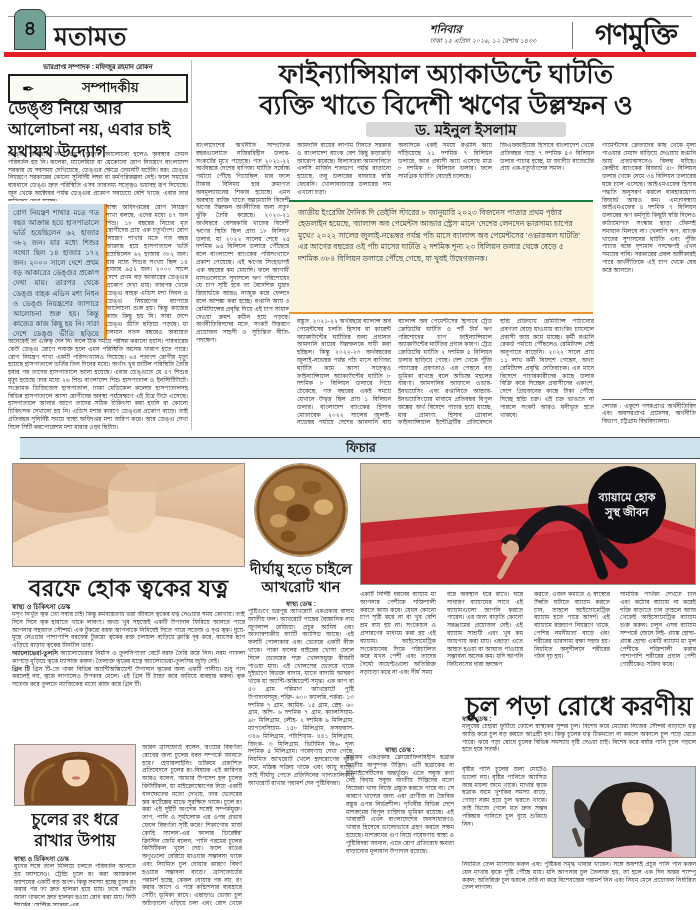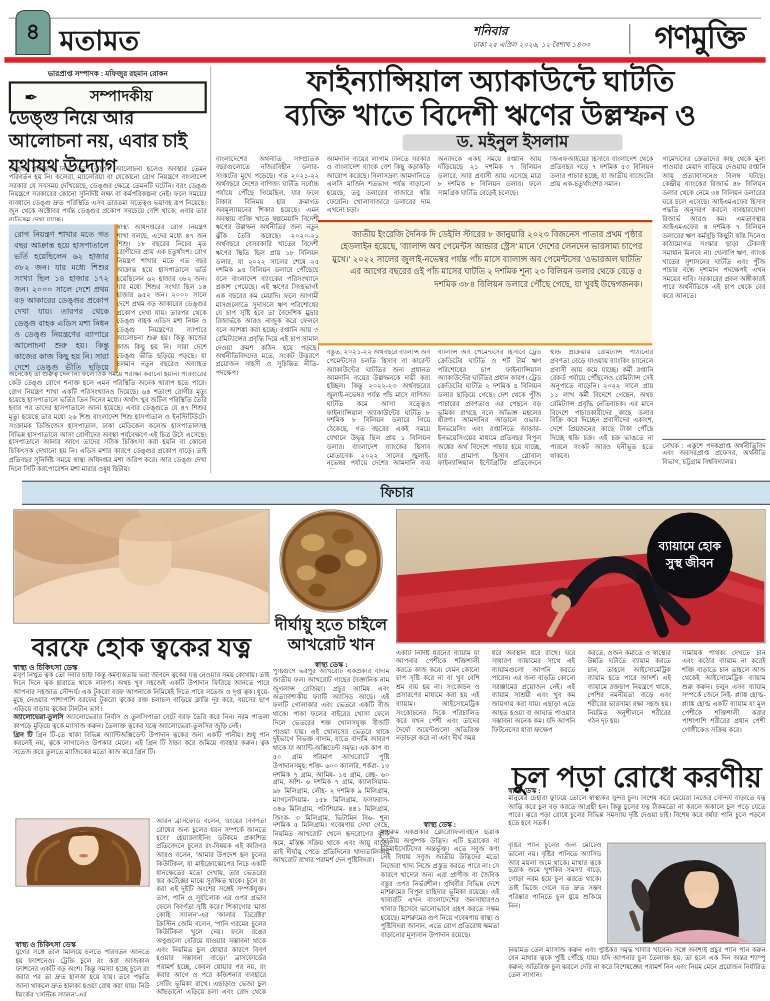--- a/index.html
+++ b/index.html
@@ -37,22 +37,22 @@
   .v-divider{left:191px;top:60px;width:1px;height:370px;background:#bdbdbd;}
   
   .main-headline{left:196px;top:59px;width:500px;text-align:center;font-size:26px;font-weight:800;line-height:1.2;}
   .byline{left:346px;top:122px;width:200px;height:15px;background:#d9d9d9;border-radius:3px;
           text-align:center;font-size:15px;font-weight:bold;line-height:15px;margin-left:20px;}
   .ma-cols{left:196px;top:142px;width:500px;height:284px;}
   .ma-col{position:absolute;top:0;width:94px;height:284px;}
   .ma-mid{position:absolute;left:101px;top:0;width:297px;height:284px;}
   .mband{position:absolute;width:94px;overflow:hidden;}
   .pull-quote{position:absolute;left:-8px;top:58px;width:286px;height:100px;background:#fbf3dc;
-              border-top:2px solid #c2410c;border-bottom:2px solid #e8952f;padding:5px 9px;
-              font-size:7.6px;line-height:1.5;text-align:right;color:#23313a;overflow:hidden;}
+              border-top:2px solid #15803d;border-bottom:2px solid #e8952f;padding:5px 9px;
+              font-size:7.6px;line-height:1.5;text-align:left;color:#23313a;overflow:hidden;}
   .ma-col5{display:flex;flex-direction:column;}
   .c5text{flex:1 1 auto;overflow:hidden;}
   .author-note{border-top:1px solid #666;margin-top:3px;padding-top:3px;font-size:6px;line-height:1.3;text-align:justify;}
   
   .feature-bar{left:20px;top:437px;width:682px;height:20px;background:#cfe3ee;border-top:1px solid #4c4c4c;
                border-bottom:1px solid #4c4c4c;text-align:center;font-weight:700;font-size:12.5px;line-height:20px;}
   
   .photo{border:1px solid #9b9186;box-sizing:border-box;}
   .photo svg{display:block;width:100%;height:100%;}
   .skin-img{left:12px;top:463px;width:233px;height:104px;}
@@ -169,20 +169,21 @@
     <svg viewBox="0 0 122 62" preserveAspectRatio="none">
       <rect width="122" height="62" fill="#eddbd8"></rect>
       <path d="M10,62 Q4,22 40,12 Q70,0 96,16 Q120,30 114,62 Z" fill="#7a4a22"></path>
       <path d="M18,58 Q16,30 40,20" stroke="#a06c34" stroke-width="3" fill="none" opacity="0.8"></path>
       <path d="M102,58 Q106,32 88,20" stroke="#9a6630" stroke-width="3" fill="none" opacity="0.8"></path>
       <ellipse cx="62" cy="27" rx="14" ry="16" fill="#f3d4b4"></ellipse>
       <path d="M44,18 Q62,4 84,18 Q64,12 44,18 Z" fill="#6b3f1c"></path>
       <ellipse cx="62" cy="34" rx="4" ry="1.6" fill="#c4766b"></ellipse>
     </svg>
   </div>
+  <div class="abs hc-headline">চুলের রং ধরে রাখার উপায়</div>
   <div class="abs hc-date">স্বাস্থ্য ও চিকিৎসা ডেস্ক</div>
   <div class="abs hc-p1 small jt clip">যুগের সঙ্গে তাল মিলিয়ে চলতে পরিবর্তন আনতে হয় ফ্যাশনেও। ট্রেন্ডি চুলে রং করা আজকাল ফ্যাশনের একটি বড় অংশ। কিন্তু সমস্যা হচ্ছে চুলে রং করার পর তা দ্রুত হালকা হয়ে যায়। তবে পদ্ধতি জানা থাকলে দ্রুত হালকা হওয়া রোধ করা যায়। নিউ ইয়র্কের 'সেন্ট্রিক স্যালন'-এর</div>
   <div class="abs hc-p2 small jt clip">আরন ব্রাসফোর্ড বলেন, 'রংয়ের বিবর্ণতা রোধের জন্য চুলের ধরন সম্পর্কে জানতে হবে।' হেয়ারলাইনিং ডটকমে প্রকাশিত প্রতিবেদনে চুলের রং-বিষয়ক এই কারিগর আরও বলেন, 'আমার উপদেশ হল চুলের কিউটিকল, যা মাইক্রোস্কোপের নিচে একটি ধানক্ষেতের মতো দেখায়, তার ভেতরের স্তর কর্টেক্সের মাঝে সুরক্ষিত থাকে। চুলে রং করা এই দুইটি অংশের সঙ্গেই সম্পর্কযুক্ত। তাপ, পানি ও সূর্যালোক এর ওপর প্রভাব ফেলে বিবর্ণতা সৃষ্টি করে।' শিকাগোর 'মার্জ কোহি স্যালন'-এর 'কালার ডিরেক্টর' ক্রিস্টিন জেমি বলেন, 'পানি গরমের চুলের কিউটিকল খুলে দেয়। ফলে রঙের অণুগুলো বেরিয়ে যাওয়ার সম্ভাবনা থাকে এবং নিয়মিত চুল ধোয়ার কারণে বিবর্ণ হওয়ার সম্ভাবনা বাড়ে।' ব্রাসফোর্ডের পরামর্শ হচ্ছে, কেবল ধোয়ার পর নয়, রং করার আগে ও পরে কন্ডিশনার ব্যবহারে সেটিং ভূমিকা রাখে। এছাড়াও ভেজা চুল আঁচড়ানো এড়িয়ে চলা এবং রোদ থেকে চুল আড়ালে রাখাই ভালো।</div>
 
   <div class="abs nut-img photo">
     <svg viewBox="0 0 94 94" preserveAspectRatio="none">
       <rect width="94" height="94" fill="#b98c55"></rect>
       <circle cx="47" cy="47" r="44" fill="#9c6f3c"></circle>
       <ellipse cx="30" cy="30" rx="11" ry="8" fill="#c9a05e"></ellipse>
       <ellipse cx="58" cy="24" rx="10" ry="7" fill="#8a5a28"></ellipse>

